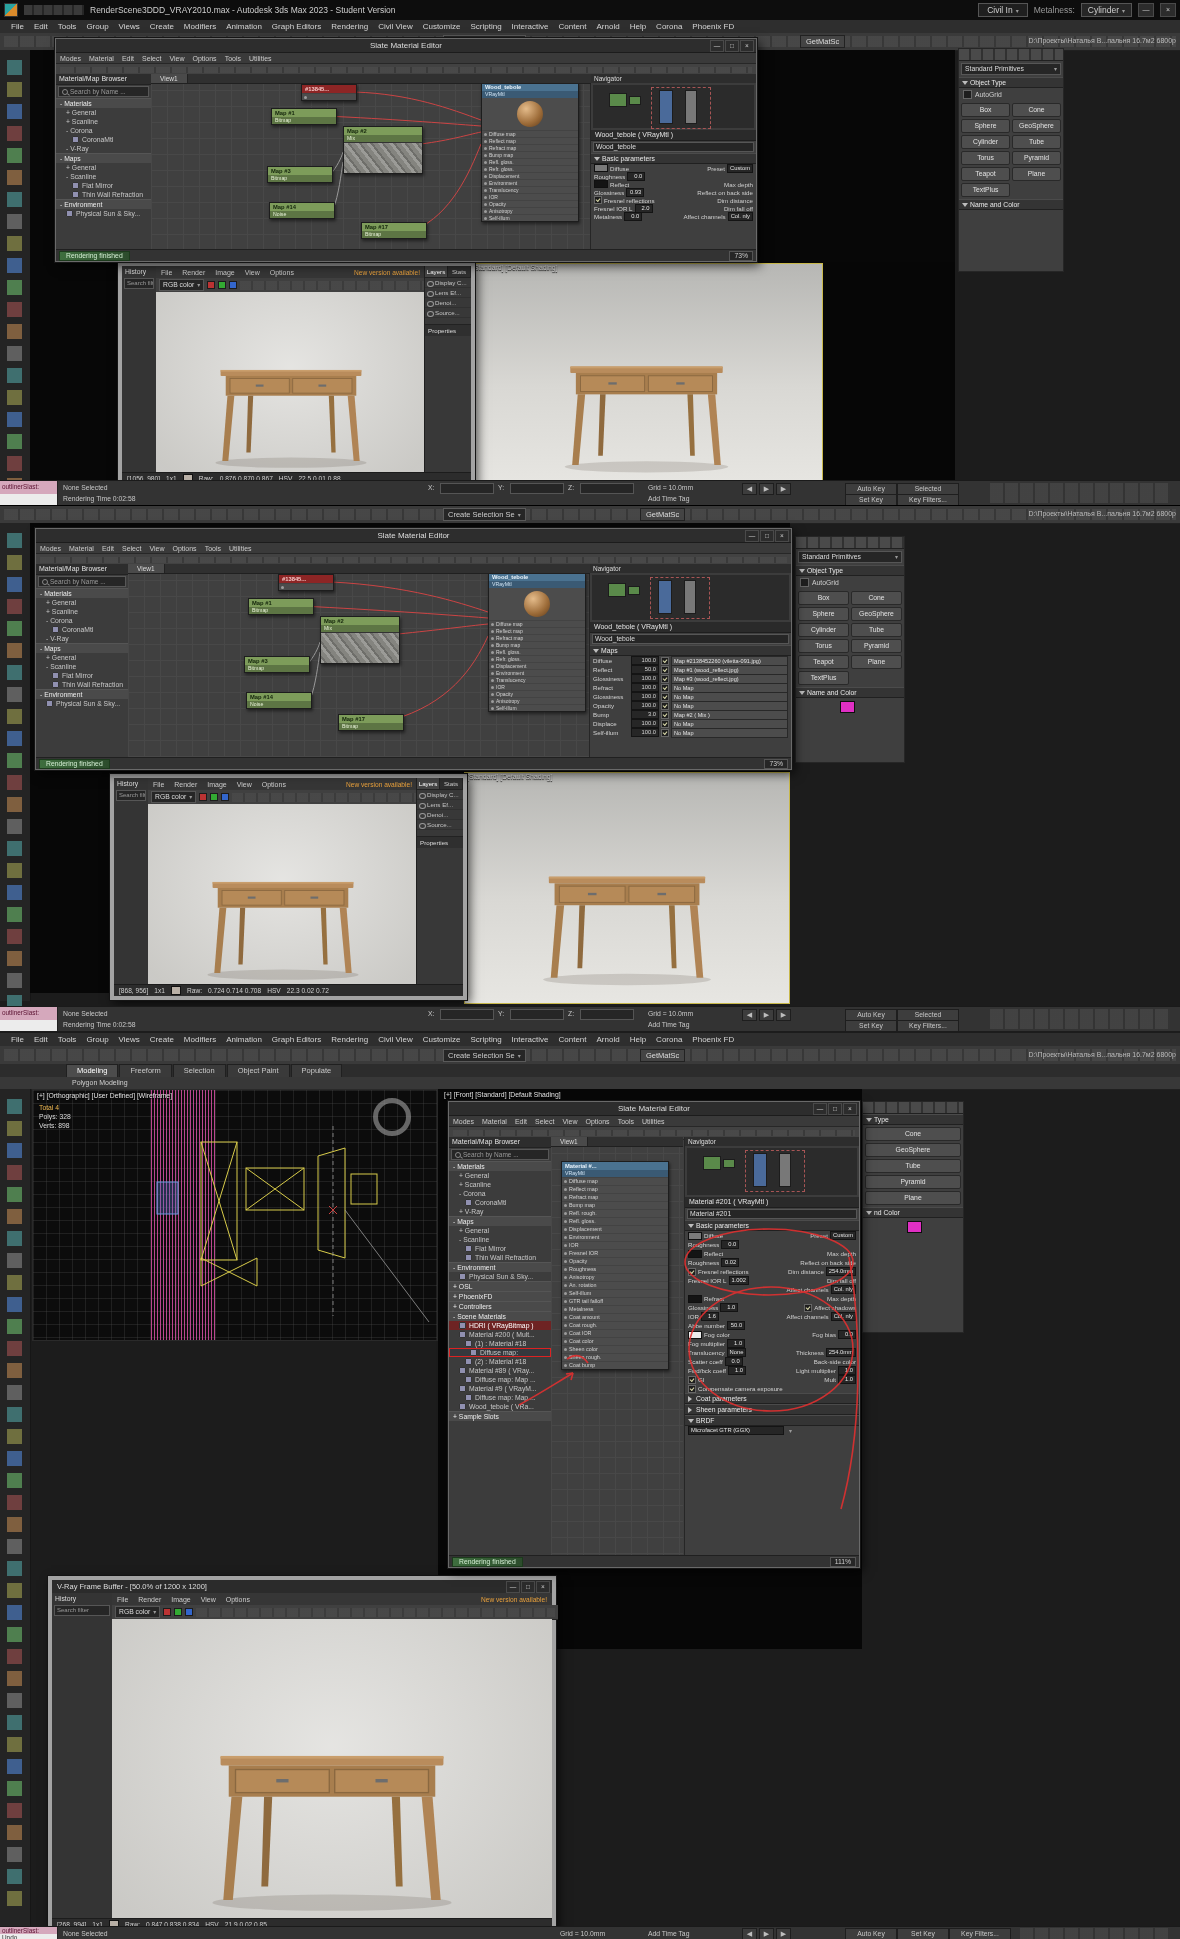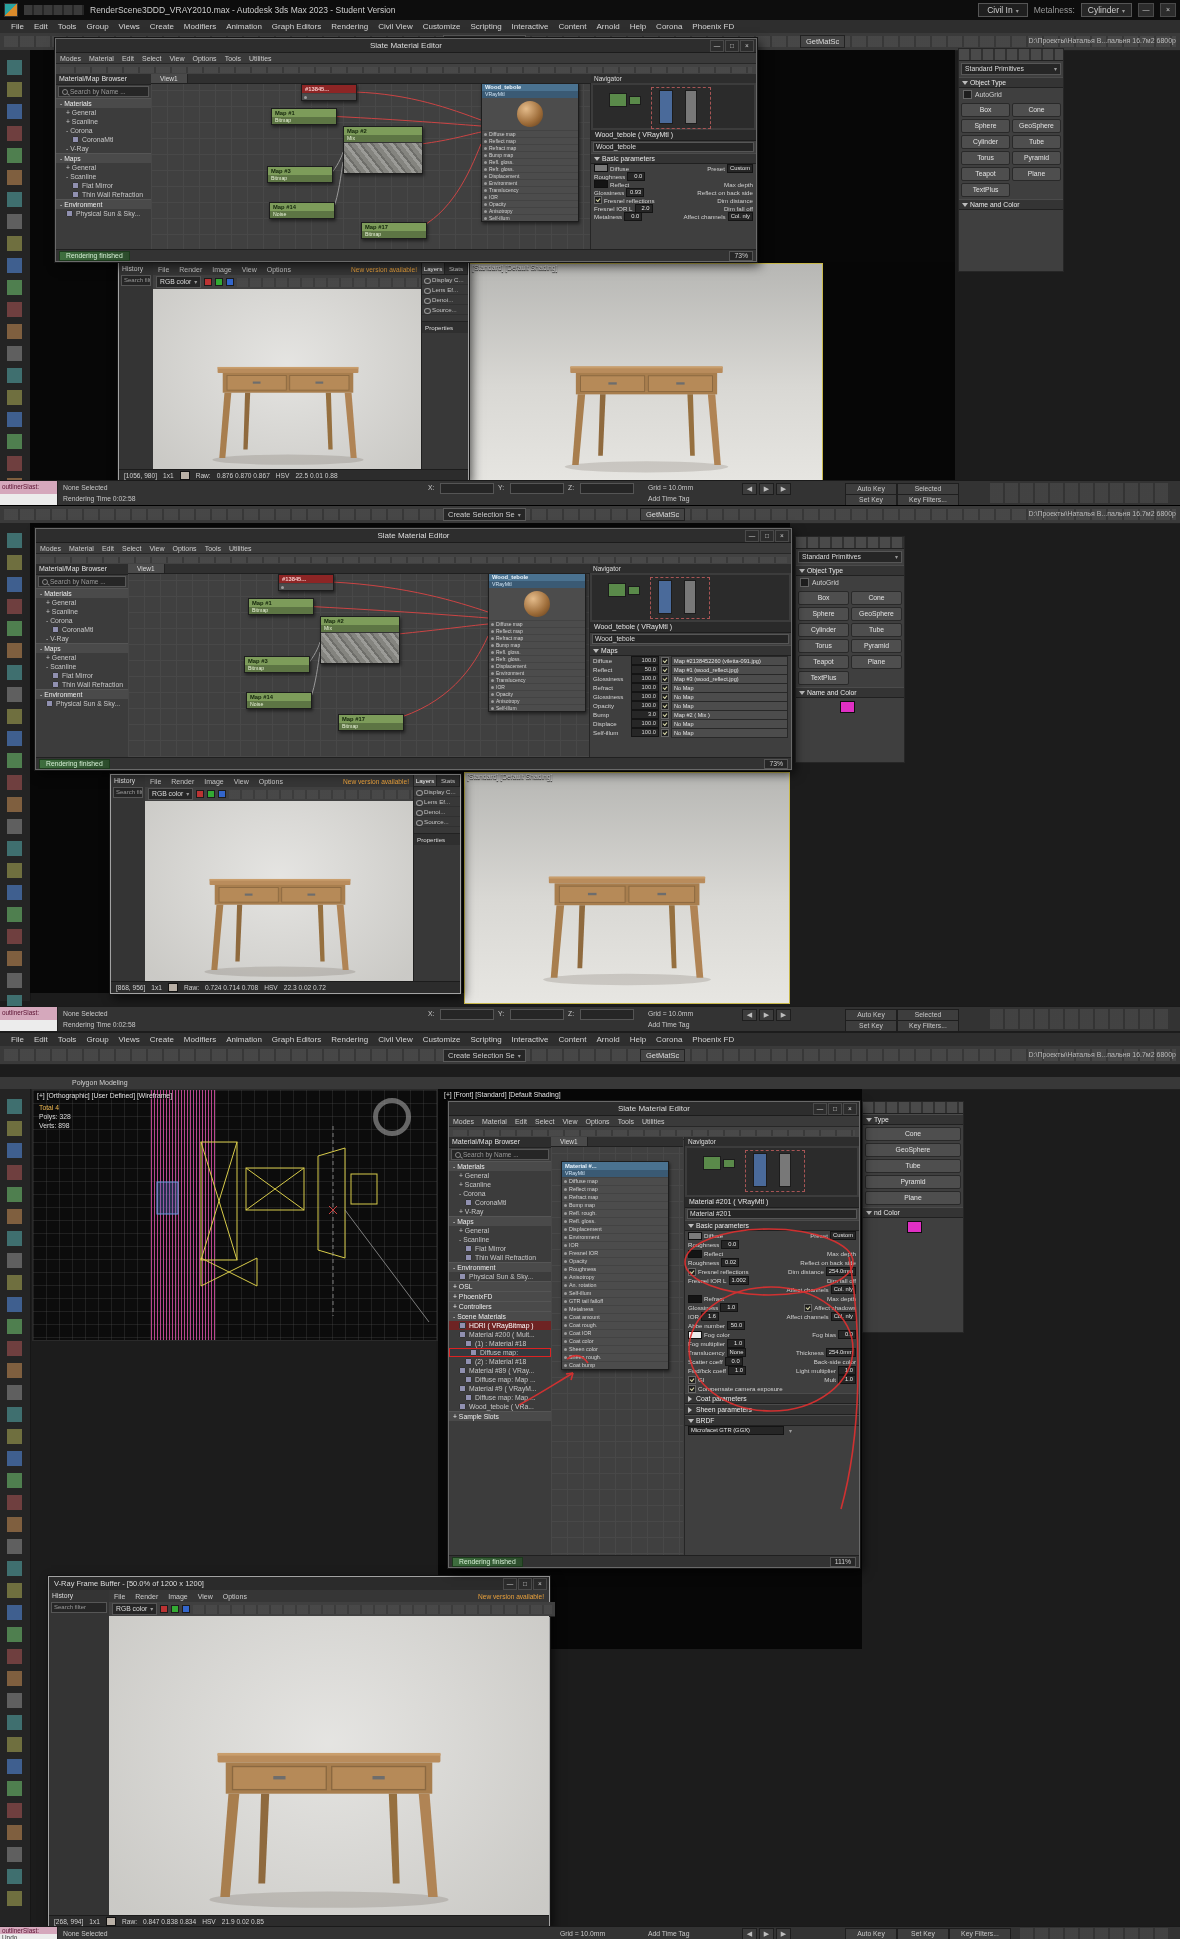--- a/index.html
+++ b/index.html
@@ -110,21 +110,21 @@
   .plv:empty,.prv:empty{display:none;}
   .mrow{display:flex;align-items:center;height:9px;padding:0 3px;font-size:6.2px;gap:2px;color:#d4d4d4;}
   .m-slot{width:36px;white-space:nowrap;overflow:hidden;flex:none;}
   .m-amt{background:#262626;border:1px solid #141414;width:22px;text-align:right;padding:0 2px;height:7px;line-height:7px;font-size:5.8px;flex:none;}
   .m-chk{width:6px;height:6px;background:#1e1e1e;border:1px solid #666;position:relative;flex:none;}
   .m-chk::after{content:"";position:absolute;left:1px;top:1px;width:3px;height:2px;border-left:1px solid #d8d8a8;border-bottom:1px solid #d8d8a8;transform:rotate(-50deg);}
   .m-map{flex:1;background:#4c4c4c;border:1px solid #282828;padding:0 2px;white-space:nowrap;overflow:hidden;text-overflow:ellipsis;height:8px;line-height:8px;font-size:5.6px;color:#e0e0e0;}
   .anno{position:absolute;inset:0;pointer-events:none;z-index:8;}
 
   
-  .vfb{position:absolute;background:#ef4444;border:1px solid #a3a3a3;box-shadow:0 0 0 1px #141414,3px 4px 10px rgba(0,0,0,.65);z-index:4;}
+  .vfb{position:absolute;background:#ef4444;border:4px solid #a3a3a3;box-shadow:0 0 0 1px #141414,3px 4px 10px rgba(0,0,0,.65);z-index:4;}
   .vfb-title{height:13px;background:#2b2b2b;color:#ddd;font-size:7.5px;line-height:13px;padding-left:5px;position:relative;border-bottom:1px solid #1a1a1a;}
   .vfb-menus{position:absolute;display:flex;align-items:center;background:#363636;font-size:7px;border-bottom:1px solid #222;height:12px;}
   .vfb-menus span{padding:0 5px;}
   .newver{margin-left:auto;color:#e8a03c;padding-right:5px;font-size:6.6px;white-space:nowrap;}
   .vfb-tools{position:absolute;background:#404040;border-bottom:1px solid #222;display:flex;align-items:center;gap:3px;padding:0 3px;height:14px;}
   .chan-dd{background:#262626;border:1px solid #565656;font-size:6.8px;padding:0 3px;height:10px;line-height:10px;color:#ddd;display:flex;align-items:center;}
   .cdot{width:6px;height:6px;border:1px solid #1c1c1c;flex:none;}
   .vfb-iconrest{flex:1;height:9px;background:repeating-linear-gradient(90deg,#4b4b4b 0 11px,#3a3a3a 11px 13px);opacity:.7;}
   .hist{position:absolute;background:#343434;border-right:1px solid #202020;overflow:hidden;}
   .hist-title{font-size:6.8px;color:#ddd;padding:2px 3px;}
@@ -910,20 +910,27 @@
       </div>
   <div class="toolbar" style="top:15px;height:18px">
     <div class="icons-h"></div>
     <span class="tb-dd" style="left:443px;top:3px">
           <span>Create Selection Se</span>
           <span class="dd">▾</span>
         </span>
     <span class="tb-btn" style="left:640px;top:3px">GetMatSc</span>
     <span class="tb-path" style="top:5px">D:\Проекты\Наталья В...пальня 16.7м2 6800р</span>
   </div>
+  <div class="ribbon" style="top:33px;height:13px">
+        <span class="rtab active">Modeling</span>
+        <span class="rtab">Freeform</span>
+        <span class="rtab">Selection</span>
+        <span class="rtab">Object Paint</span>
+        <span class="rtab">Populate</span>
+      </div>
   <div class="pstrip" style="top:46px">Polygon Modeling</div>
 
   <div class="lstrip" style="top:58px;height:837px"></div>
 
   <div class="wire" style="left:32px;top:58px;width:404px;height:250px">
     <div class="magenta"></div>
     <svg class="wf-svg" viewBox="0 0 404 250" preserveAspectRatio="none">
       <g stroke="#d8cc4a" fill="none" stroke-width="1">
         <rect x="168" y="52" width="36" height="118"></rect>
         <path d="M168,52 L204,170 M204,52 L168,170"></path>

